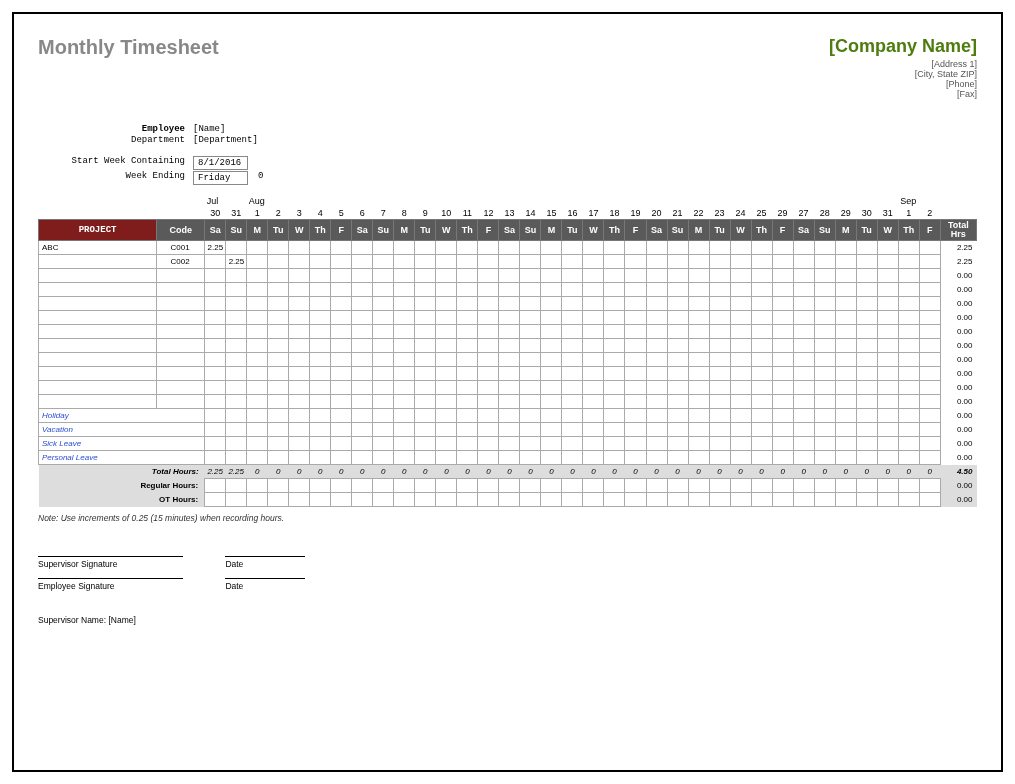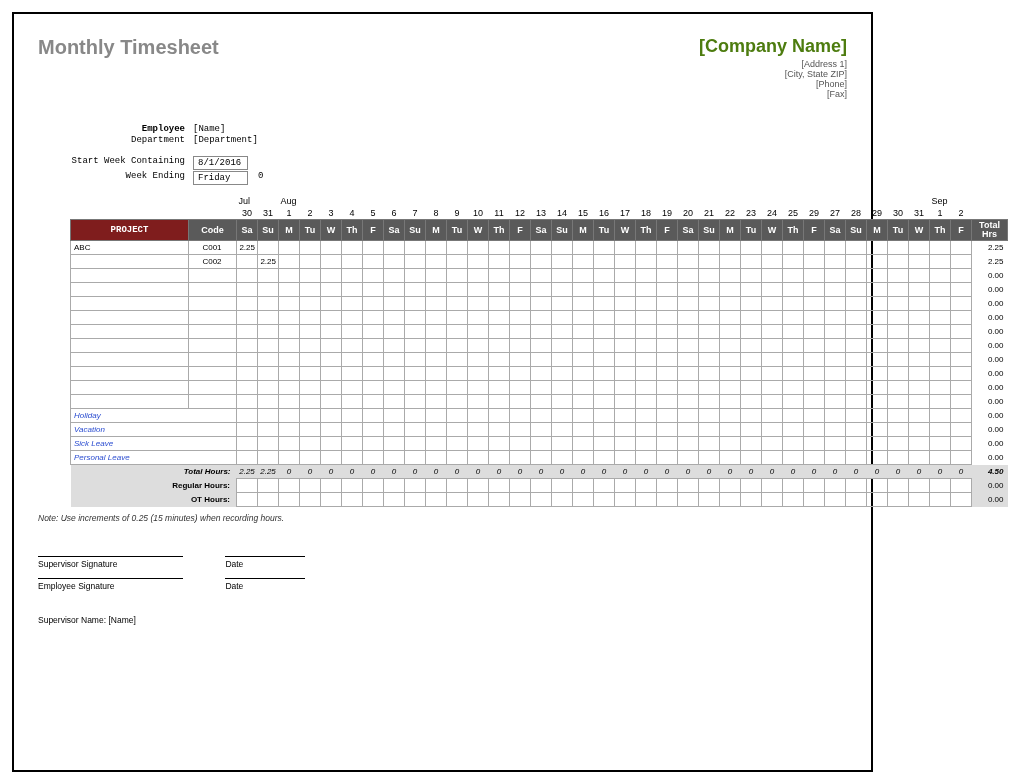--- a/index.html
+++ b/index.html
@@ -4,38 +4,38 @@
 <style>
   * { box-sizing: border-box; }
   body {
     margin: 0;
     padding: 12px;
     font-family: Arial, sans-serif;
     font-size: 9px;
     background: #fff;
   }
   .page {
-    width: 861px;
+    width: 991px;
     height: 760px;
     border: 2px solid #000;
     padding: 22px 24px;
     position: relative;
   }
   .header { display: flex; justify-content: space-between; align-items: flex-start; }
   .title { font-size: 20px; font-weight: bold; color: #888; }
   .company-block { text-align: right; font-size: 9px; color: #555; }
   .company-name { font-size: 18px; font-weight: bold; color: #4d7c0f; margin-bottom: 2px; }
   .info-block { margin-top: 25px; font-family: Liberation Mono, monospace; }
   .info-row { display: flex; margin-bottom: 1px; }
   .info-label { width: 155px; text-align: right; padding-right: 8px; font-size: 9px; }
   .info-value { font-size: 9px; }
   .bold { font-weight: bold; }
   .boxed { border: 1px solid #888; padding: 1px 4px; min-width: 55px; display: inline-block; background:#fff; }
   .cal-wrap { margin-top: 10px; }
-  table.grid { border-collapse: collapse; width: 100%; table-layout: fixed; margin-left: 32px; }
+  table.grid { border-collapse: collapse; width: 100%; table-layout: fixed; }
   table.grid col.proj { width: 118px; }
   table.grid col.code { width: 48px; }
   table.grid col.day  { width: 21px; }
   table.grid col.tot  { width: 36px; }
   .month-row td { font-size: 9px; text-align: left; padding: 0 0 0 2px; height: 12px; }
   .date-row td { font-size: 9px; text-align: center; height: 12px; }
   .dark-hdr td { background: #5a5a5a; color: #fff; font-size: 9px; text-align: center; font-weight: bold; height: 18px; border: 1px solid #777; }
   .dark-hdr td.proj-hdr { background:#7f1d1d;font-family:Liberation Mono, monospace; }
   .body-row td { border: 1px solid #aaa; height: 14px; font-size: 8px; text-align: right; padding-right: 2px; }
   .body-row td.tot { border:none; text-align:right; padding-right:4px; }

